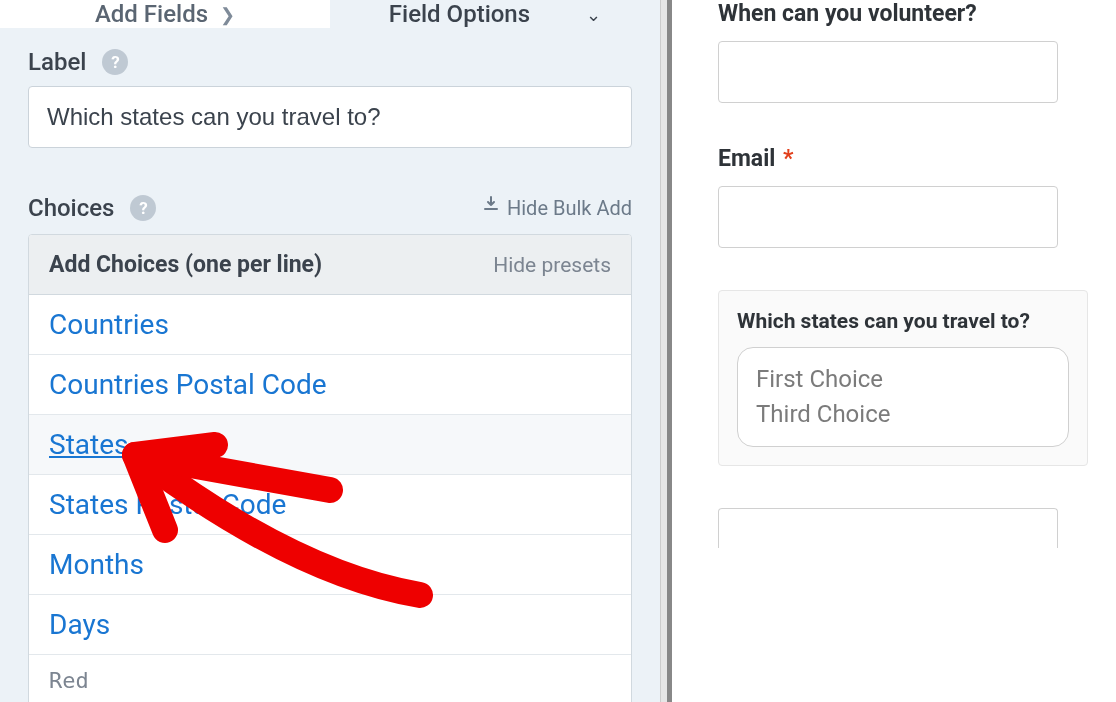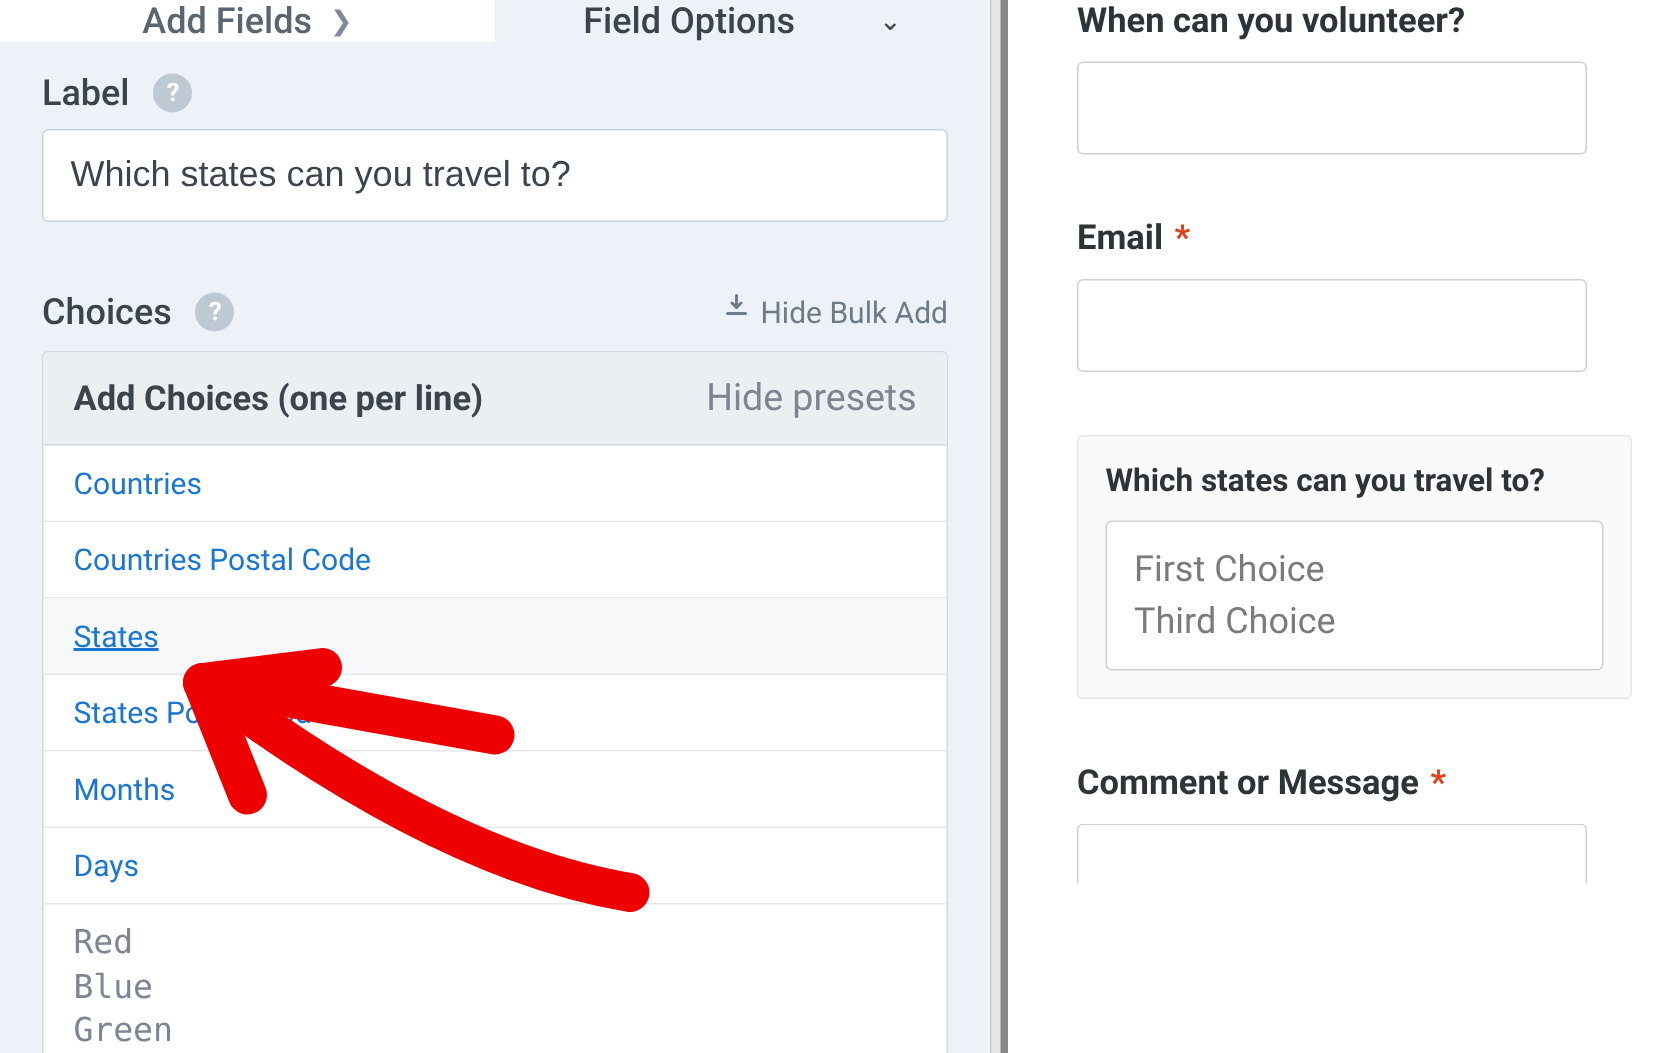--- a/index.html
+++ b/index.html
@@ -124,27 +124,27 @@
       padding: 16px 20px;
       background: #eceff1;
       border-bottom: 1px solid #d1d9df;
     }
     .choices-box-title {
       font-size: 23px;
       font-weight: 700;
       color: #3b434d;
     }
     .hide-presets {
-      font-size: 25px;
+      font-size: 21px;
       color: #7c8591;
       cursor: pointer;
     }
     .preset-item {
       padding: 13px 20px;
-      font-size: 20px;
+      font-size: 28px;
       color: #1976d2;
       border-bottom: 1px solid #e3e8ec;
       cursor: pointer;
     }
     .preset-item.highlighted {
       background: #f6f8fa;
       text-decoration: underline;
     }
     .choices-textarea {
       padding: 11px 20px;
@@ -195,21 +195,21 @@
     }
     .multi-select-label {
       font-size: 21px;
       font-weight: 700;
       color: #2e3338;
       margin-bottom: 14px;
     }
     .multi-select-box {
       width: 100%;
       border: 1px solid #d0d0d0;
-      border-radius: 4px;
+      border-radius: 16px;
       background: #fff;
       padding: 14px 18px;
       font-size: 24px;
       color: #7b7b7b;
       line-height: 1.45;
     }
     .arrow-overlay {
       position: absolute;
       left: 120px;
       top: 430px;
@@ -307,24 +307,20 @@
 
       <div class="multi-select-wrapper" style="margin-bottom:42px;">
         <div class="multi-select-label">Which states can you travel to?</div>
         <div class="multi-select-box">
           <div>First Choice</div>
           <div>Third Choice</div>
         </div>
       </div>
 
       <div class="form-field">
-        <div class="field-label">
-          <span>Comment or Message</span>
-          <span class="req">*</span>
-        </div>
         <div class="field-input" style="height:40px; border-bottom:none; border-radius:4px 4px 0 0;"></div>
       </div>
 
     </div>
   </div>
 
   <svg class="arrow-overlay" width="320" height="200" viewBox="0 0 320 200">
     <path d="M 300 165 Q 180 145 30 35" stroke="#ee0000" stroke-width="26" fill="none" stroke-linecap="round"></path>
     <path d="M 15 25 L 95 15 M 15 25 L 45 100" stroke="#ee0000" stroke-width="26" fill="none" stroke-linecap="round"></path>
     <path d="M 15 25 L 210 60" stroke="#ee0000" stroke-width="26" fill="none" stroke-linecap="round"></path>

